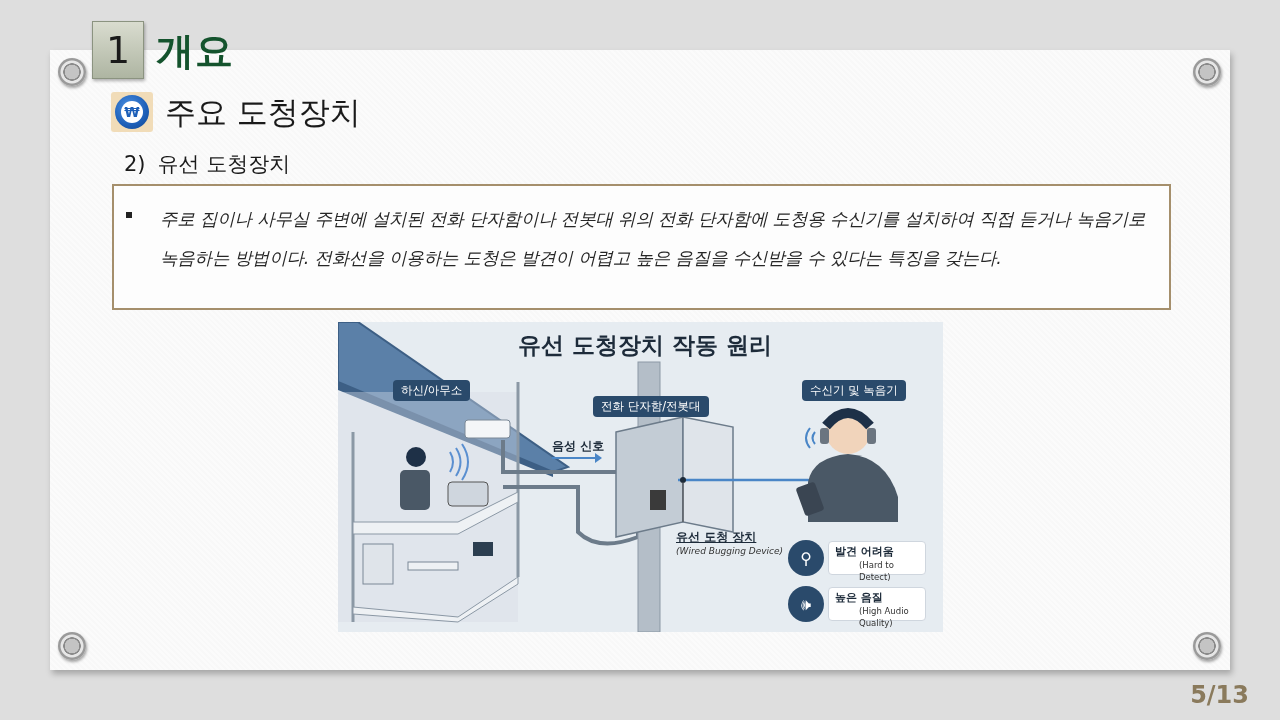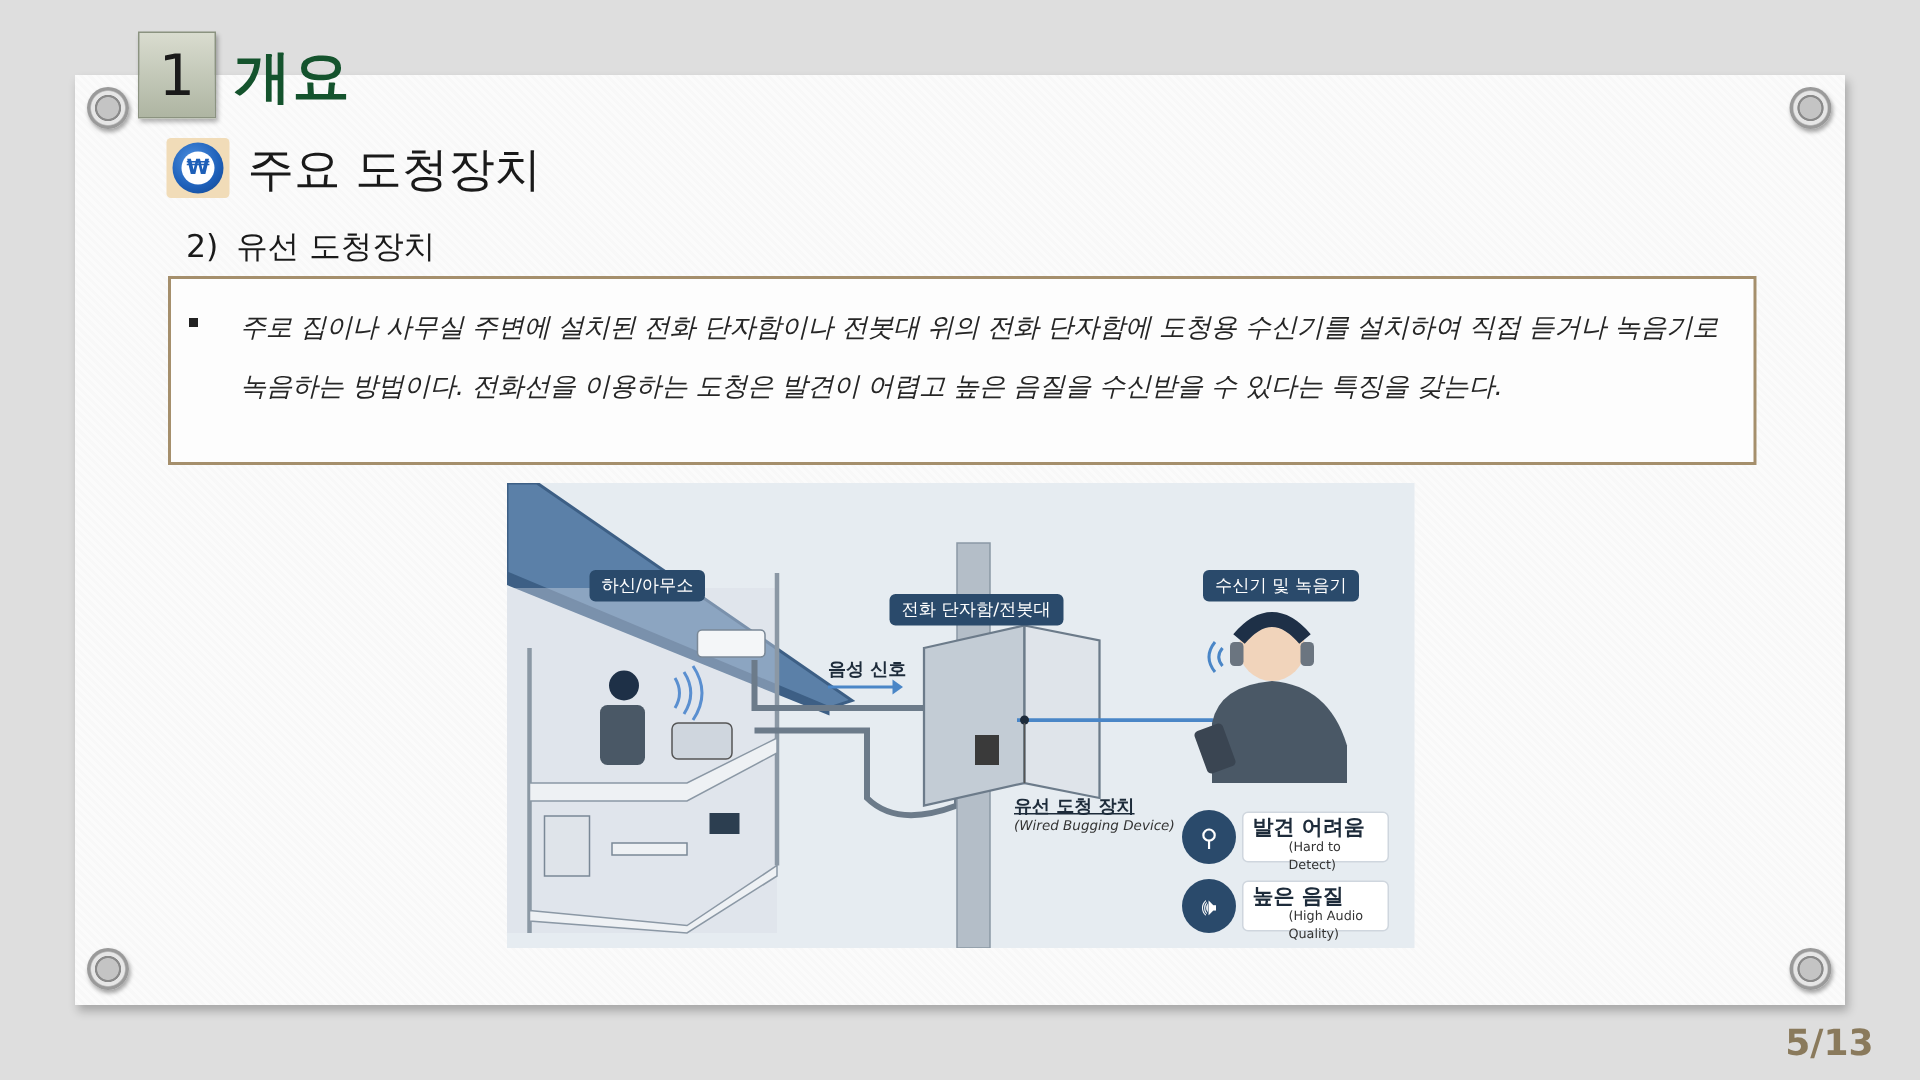--- a/index.html
+++ b/index.html
@@ -85,21 +85,21 @@
     .device-sub { position: absolute; left: 338px; top: 224px; font-size: 9px; color: #333; font-style: italic; }
     .feature { position: absolute; left: 450px; display: flex; align-items: center; }
     .feature .ic {
       width: 36px; height: 36px; border-radius: 50%; background: #2a4a6b; color: #fff;
       display: flex; align-items: center; justify-content: center; font-size: 16px;
     }
     .feature .card {
       margin-left: 4px; width: 98px; height: 34px; background: #fff; border: 1px solid #cfd6de; border-radius: 4px;
       padding: 3px 6px;
     }
-    .feature .card .k { font-size: 14px; font-weight: bold; color: #1d2b3a; line-height: 14px; }
+    .feature .card .k { font-size: 11px; font-weight: bold; color: #1d2b3a; line-height: 14px; }
     .feature .card .e { font-size: 8.5px; color: #333; line-height: 12px; margin-left: 24px; }
     .page-num {
       position: absolute; right: 31px; top: 681px;
       font-size: 24px; font-weight: bold; color: #8a7a5c;
     }
   </style>
 </head>
 <body>
 
 <div class="paper"></div>
@@ -167,20 +167,21 @@
 
     <circle cx="510" cy="110" r="22" fill="#f1d4bb"></circle>
     <path d="M488 104 Q510 78 532 104" stroke="#1e3047" stroke-width="10" fill="none"></path>
     <rect x="482" y="106" width="9" height="16" rx="3" fill="#6b7580"></rect>
     <rect x="529" y="106" width="9" height="16" rx="3" fill="#6b7580"></rect>
     <path d="M470 160 Q475 135 510 132 Q548 135 560 175 L560 200 L470 200 Z" fill="#4a5866"></path>
     <rect x="462" y="162" width="20" height="30" rx="3" fill="#3a4552" transform="rotate(-20 472 177)"></rect>
     <path d="M477 110 q-5 6 0 12 M472 106 q-8 10 0 20" stroke="#4a86c7" stroke-width="2" fill="none"></path>
   </svg>
 
+  <div class="fig-title">유선 도청장치 작동 원리</div>
   <div class="fig-label" style="left:55px; top:58px;">하신/아무소</div>
   <div class="fig-label" style="left:255px; top:74px;">전화 단자함/전봇대</div>
   <div class="fig-label" style="left:464px; top:58px;">수신기 및 녹음기</div>
 
   <div class="fig-signal">음성 신호</div>
   <div class="fig-arrow"></div>
 
   <div class="device-title">유선 도청 장치</div>
   <div class="device-sub">(Wired Bugging Device)</div>
 

